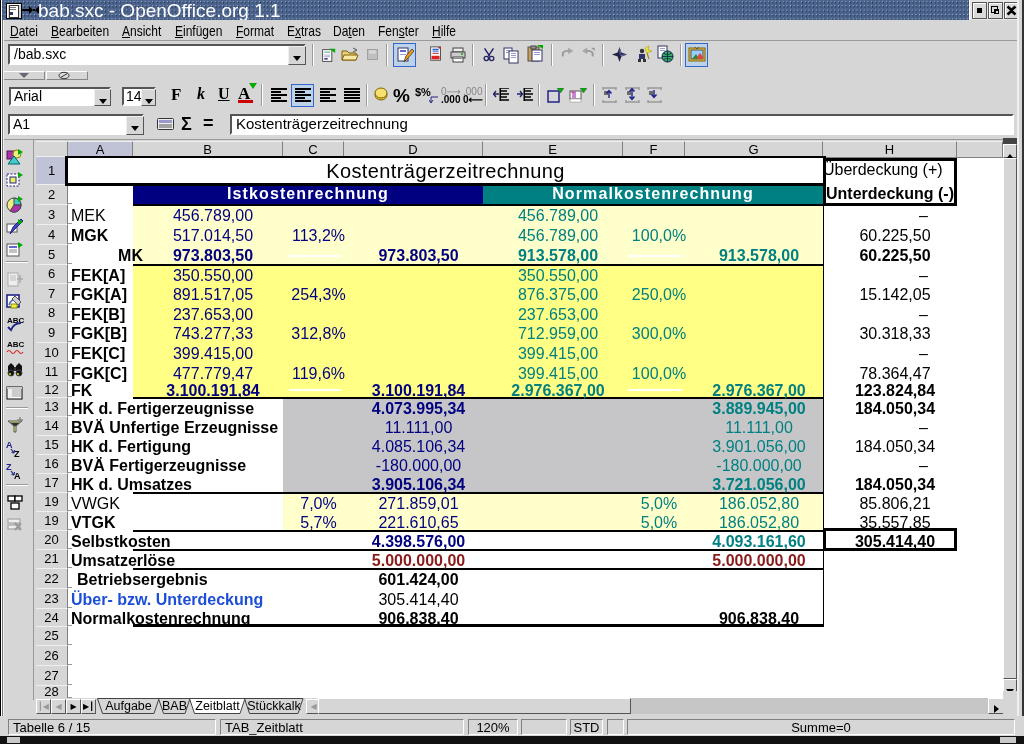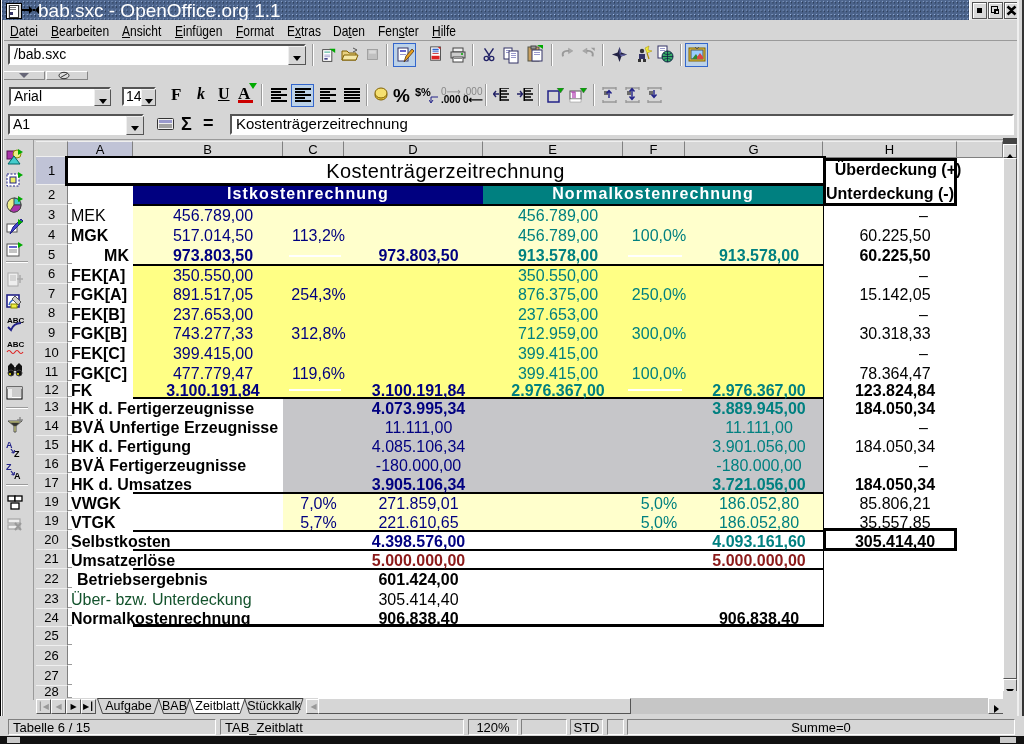--- a/index.html
+++ b/index.html
@@ -470,33 +470,33 @@
 <div style="position:absolute;left:822.5px;top:158px;width:1.5px;height:468px;background:#000;"></div>
 
 <div style="position:absolute;left:65px;top:156px;width:761px;height:30px;border:3px solid #000;box-sizing:border-box;border-top-width:2px;"></div>
 
 <div style="position:absolute;left:823px;top:158px;width:134px;height:48px;border:3px solid #000;box-sizing:border-box;"></div>
 <div style="position:absolute;left:823px;top:528px;width:134px;height:22.5px;border:3px solid #000;box-sizing:border-box;"></div>
 
 <div class="cl" style="left:68px;top:158px;width:755px;height:26px;line-height:26px;text-align:center;font-size:20px;letter-spacing:0.4px;color:#000;">Kostenträgerzeitrechnung</div>
 <div class="cl" style="left:133px;top:184px;width:350px;height:20px;line-height:20px;text-align:center;color:#fff;font-weight:bold;letter-spacing:1.1px;">Istkostenrechnung</div>
 <div class="cl" style="left:483px;top:184px;width:340px;height:20px;line-height:20px;text-align:center;color:#fff;font-weight:bold;letter-spacing:1.1px;">Normalkostenrechnung</div>
-<div class="cl" style="left:823px;top:157px;width:134px;height:26px;line-height:26px;text-align:center;color:#000;font-weight:bold;margin-left:8px;">Überdeckung (+)</div>
+<div class="cl" style="left:823px;top:157px;width:134px;height:26px;line-height:26px;color:#000;font-weight:normal;">Überdeckung (+)</div>
 <div class="cl" style="left:823px;top:184px;width:134px;height:20px;line-height:20px;text-align:center;color:#000;font-weight:bold;">Unterdeckung (-)</div>
 <div class="cl" style="left:68px;top:206px;width:65px;height:20px;line-height:20px;color:#000000;font-weight:normal;text-align:left;padding-left:3px;">MEK</div>
 <div class="cl" style="left:133px;top:206px;width:150px;height:20px;line-height:20px;color:#000080;text-align:center;padding-left:5px;">456.789,00</div>
 <div class="cl" style="left:483px;top:206px;width:140px;height:20px;line-height:20px;color:#008080;text-align:center;padding-left:5px;">456.789,00</div>
 <div class="cl" style="left:823px;top:206px;width:134px;height:20px;line-height:20px;color:#000000;text-align:right;padding-right:29px;box-sizing:border-box;">–</div>
 <div class="cl" style="left:68px;top:226px;width:65px;height:20px;line-height:20px;color:#000000;font-weight:bold;text-align:left;padding-left:3px;">MGK</div>
 <div class="cl" style="left:133px;top:226px;width:150px;height:20px;line-height:20px;color:#000080;text-align:center;padding-left:5px;">517.014,50</div>
 <div class="cl" style="left:283px;top:226px;width:61px;height:20px;line-height:20px;color:#000080;text-align:center;padding-left:5px;">113,2%</div>
 <div class="cl" style="left:483px;top:226px;width:140px;height:20px;line-height:20px;color:#008080;text-align:center;padding-left:5px;">456.789,00</div>
 <div class="cl" style="left:623px;top:226px;width:62px;height:20px;line-height:20px;color:#008080;text-align:center;padding-left:5px;">100,0%</div>
 <div class="cl" style="left:823px;top:226px;width:134px;height:20px;line-height:20px;color:#000000;text-align:center;padding-left:5px;">60.225,50</div>
-<div class="cl" style="left:68px;top:246px;width:65px;height:20px;line-height:20px;color:#000000;font-weight:bold;text-align:center;padding-left:16px;">MK</div>
+<div class="cl" style="left:68px;top:246px;width:65px;height:20px;line-height:20px;color:#000000;font-weight:bold;text-align:right;padding-left:10px;">MK</div>
 <div class="cl" style="left:133px;top:246px;width:150px;height:20px;line-height:20px;color:#000080;font-weight:bold;text-align:center;padding-left:5px;">973.803,50</div>
 <div class="cl" style="left:344px;top:246px;width:139px;height:20px;line-height:20px;color:#000080;font-weight:bold;text-align:center;padding-left:5px;">973.803,50</div>
 <div class="cl" style="left:483px;top:246px;width:140px;height:20px;line-height:20px;color:#008080;font-weight:bold;text-align:center;padding-left:5px;">913.578,00</div>
 <div class="cl" style="left:685px;top:246px;width:138px;height:20px;line-height:20px;color:#008080;font-weight:bold;text-align:center;padding-left:5px;">913.578,00</div>
 <div class="cl" style="left:823px;top:246px;width:134px;height:20px;line-height:20px;color:#000000;font-weight:bold;text-align:center;padding-left:5px;">60.225,50</div>
 <div class="cl" style="left:68px;top:266px;width:65px;height:19px;line-height:19px;color:#000000;font-weight:bold;text-align:left;padding-left:3px;">FEK[A]</div>
 <div class="cl" style="left:133px;top:266px;width:150px;height:19px;line-height:19px;color:#000080;text-align:center;padding-left:5px;">350.550,00</div>
 <div class="cl" style="left:483px;top:266px;width:140px;height:19px;line-height:19px;color:#008080;text-align:center;padding-left:5px;">350.550,00</div>
 <div class="cl" style="left:823px;top:266px;width:134px;height:19px;line-height:19px;color:#000000;text-align:right;padding-right:29px;box-sizing:border-box;">–</div>
 <div class="cl" style="left:68px;top:285px;width:65px;height:20px;line-height:20px;color:#000000;font-weight:bold;text-align:left;padding-left:3px;">FGK[A]</div>
@@ -544,42 +544,42 @@
 <div class="cl" style="left:685px;top:437px;width:138px;height:19px;line-height:19px;color:#008080;text-align:center;padding-left:5px;">3.901.056,00</div>
 <div class="cl" style="left:823px;top:437px;width:134px;height:19px;line-height:19px;color:#000000;text-align:center;padding-left:5px;">184.050,34</div>
 <div class="cl" style="left:68px;top:456px;width:65px;height:19px;line-height:19px;color:#000000;font-weight:bold;text-align:left;padding-left:3px;">BVÄ Fertigerzeugnisse</div>
 <div class="cl" style="left:344px;top:456px;width:139px;height:19px;line-height:19px;color:#000080;text-align:center;padding-left:5px;">-180.000,00</div>
 <div class="cl" style="left:685px;top:456px;width:138px;height:19px;line-height:19px;color:#008080;text-align:center;padding-left:5px;">-180.000,00</div>
 <div class="cl" style="left:823px;top:456px;width:134px;height:19px;line-height:19px;color:#000000;text-align:right;padding-right:29px;box-sizing:border-box;">–</div>
 <div class="cl" style="left:68px;top:475px;width:65px;height:19px;line-height:19px;color:#000000;font-weight:bold;text-align:left;padding-left:3px;">HK d. Umsatzes</div>
 <div class="cl" style="left:344px;top:475px;width:139px;height:19px;line-height:19px;color:#000080;font-weight:bold;text-align:center;padding-left:5px;">3.905.106,34</div>
 <div class="cl" style="left:685px;top:475px;width:138px;height:19px;line-height:19px;color:#008080;font-weight:bold;text-align:center;padding-left:5px;">3.721.056,00</div>
 <div class="cl" style="left:823px;top:475px;width:134px;height:19px;line-height:19px;color:#000000;font-weight:bold;text-align:center;padding-left:5px;">184.050,34</div>
-<div class="cl" style="left:68px;top:494px;width:65px;height:19px;line-height:19px;color:#000000;font-weight:bold;text-align:left;padding-left:3px;">VWGK</div>
+<div class="cl" style="left:68px;top:494px;width:65px;height:19px;line-height:19px;color:#000000;font-weight:normal;text-align:left;padding-left:3px;">VWGK</div>
 <div class="cl" style="left:283px;top:494px;width:61px;height:19px;line-height:19px;color:#000080;text-align:center;padding-left:5px;">7,0%</div>
 <div class="cl" style="left:344px;top:494px;width:139px;height:19px;line-height:19px;color:#000080;text-align:center;padding-left:5px;">271.859,01</div>
 <div class="cl" style="left:623px;top:494px;width:62px;height:19px;line-height:19px;color:#008080;text-align:center;padding-left:5px;">5,0%</div>
 <div class="cl" style="left:685px;top:494px;width:138px;height:19px;line-height:19px;color:#008080;text-align:center;padding-left:5px;">186.052,80</div>
 <div class="cl" style="left:823px;top:494px;width:134px;height:19px;line-height:19px;color:#000000;text-align:center;padding-left:5px;">85.806,21</div>
 <div class="cl" style="left:68px;top:513px;width:65px;height:19px;line-height:19px;color:#000000;font-weight:bold;text-align:left;padding-left:3px;">VTGK</div>
 <div class="cl" style="left:283px;top:513px;width:61px;height:19px;line-height:19px;color:#000080;text-align:center;padding-left:5px;">5,7%</div>
 <div class="cl" style="left:344px;top:513px;width:139px;height:19px;line-height:19px;color:#000080;text-align:center;padding-left:5px;">221.610,65</div>
 <div class="cl" style="left:623px;top:513px;width:62px;height:19px;line-height:19px;color:#008080;text-align:center;padding-left:5px;">5,0%</div>
 <div class="cl" style="left:685px;top:513px;width:138px;height:19px;line-height:19px;color:#008080;text-align:center;padding-left:5px;">186.052,80</div>
 <div class="cl" style="left:823px;top:513px;width:134px;height:19px;line-height:19px;color:#000000;text-align:center;padding-left:5px;">35.557,85</div>
 <div class="cl" style="left:68px;top:532px;width:65px;height:19px;line-height:19px;color:#000000;font-weight:bold;text-align:left;padding-left:3px;">Selbstkosten</div>
 <div class="cl" style="left:344px;top:532px;width:139px;height:19px;line-height:19px;color:#000080;font-weight:bold;text-align:center;padding-left:5px;">4.398.576,00</div>
 <div class="cl" style="left:685px;top:532px;width:138px;height:19px;line-height:19px;color:#008080;font-weight:bold;text-align:center;padding-left:5px;">4.093.161,60</div>
 <div class="cl" style="left:823px;top:532px;width:134px;height:19px;line-height:19px;color:#000000;font-weight:bold;text-align:center;padding-left:5px;">305.414,40</div>
 <div class="cl" style="left:68px;top:551px;width:65px;height:19px;line-height:19px;color:#000000;font-weight:bold;text-align:left;padding-left:3px;">Umsatzerlöse</div>
 <div class="cl" style="left:344px;top:551px;width:139px;height:19px;line-height:19px;color:#8b1a1a;font-weight:bold;text-align:center;padding-left:5px;">5.000.000,00</div>
 <div class="cl" style="left:685px;top:551px;width:138px;height:19px;line-height:19px;color:#8b1a1a;font-weight:bold;text-align:center;padding-left:5px;">5.000.000,00</div>
 <div class="cl" style="left:68px;top:570px;width:65px;height:20px;line-height:20px;color:#000000;font-weight:bold;text-align:left;padding-left:9px;">Betriebsergebnis</div>
 <div class="cl" style="left:344px;top:570px;width:139px;height:20px;line-height:20px;color:#000000;font-weight:bold;text-align:center;padding-left:5px;">601.424,00</div>
-<div class="cl" style="left:68px;top:590px;width:65px;height:20px;line-height:20px;color:#14532d;font-weight:normal;text-align:left;padding-left:3px;">Über- bzw. Unterdeckung</div>
+<div class="cl" style="left:68px;top:590px;width:65px;height:20px;line-height:20px;color:#1d4ed8;font-weight:bold;text-align:left;padding-left:3px;">Über- bzw. Unterdeckung</div>
 <div class="cl" style="left:344px;top:590px;width:139px;height:20px;line-height:20px;color:#000000;text-align:center;padding-left:5px;">305.414,40</div>
 <div class="cl" style="left:68px;top:610px;width:65px;height:18px;line-height:18px;color:#000000;font-weight:bold;text-align:left;padding-left:3px;">Normalkostenrechnung</div>
 <div class="cl" style="left:344px;top:610px;width:139px;height:18px;line-height:18px;color:#000000;font-weight:bold;text-align:center;padding-left:5px;">906.838,40</div>
 <div class="cl" style="left:685px;top:610px;width:138px;height:18px;line-height:18px;color:#000000;font-weight:bold;text-align:center;padding-left:5px;">906.838,40</div>
 <div style="position:absolute;left:36px;top:698px;width:967px;height:17px;background:#d6d6d6;"></div>
 <div style="position:absolute;left:36px;top:699px;width:13px;height:13px;background:#d6d6d6;border-top:1px solid #fff;border-left:1px solid #fff;border-bottom:1px solid #555;border-right:1px solid #555;text-align:center;font-size:8px;line-height:13px;color:#9a9a9a;">┃◀</div>
 <div style="position:absolute;left:51px;top:699px;width:13px;height:13px;background:#d6d6d6;border-top:1px solid #fff;border-left:1px solid #fff;border-bottom:1px solid #555;border-right:1px solid #555;text-align:center;font-size:8px;line-height:13px;color:#9a9a9a;">◀</div>
 <div style="position:absolute;left:66px;top:699px;width:13px;height:13px;background:#d6d6d6;border-top:1px solid #fff;border-left:1px solid #fff;border-bottom:1px solid #555;border-right:1px solid #555;text-align:center;font-size:8px;line-height:13px;color:#000;">▶</div>
 <div style="position:absolute;left:81px;top:699px;width:13px;height:13px;background:#d6d6d6;border-top:1px solid #fff;border-left:1px solid #fff;border-bottom:1px solid #555;border-right:1px solid #555;text-align:center;font-size:8px;line-height:13px;color:#000;">▶┃</div>
 <svg style="position:absolute;left:97px;top:698px;" width="63" height="16" viewBox="0 0 63 16">

